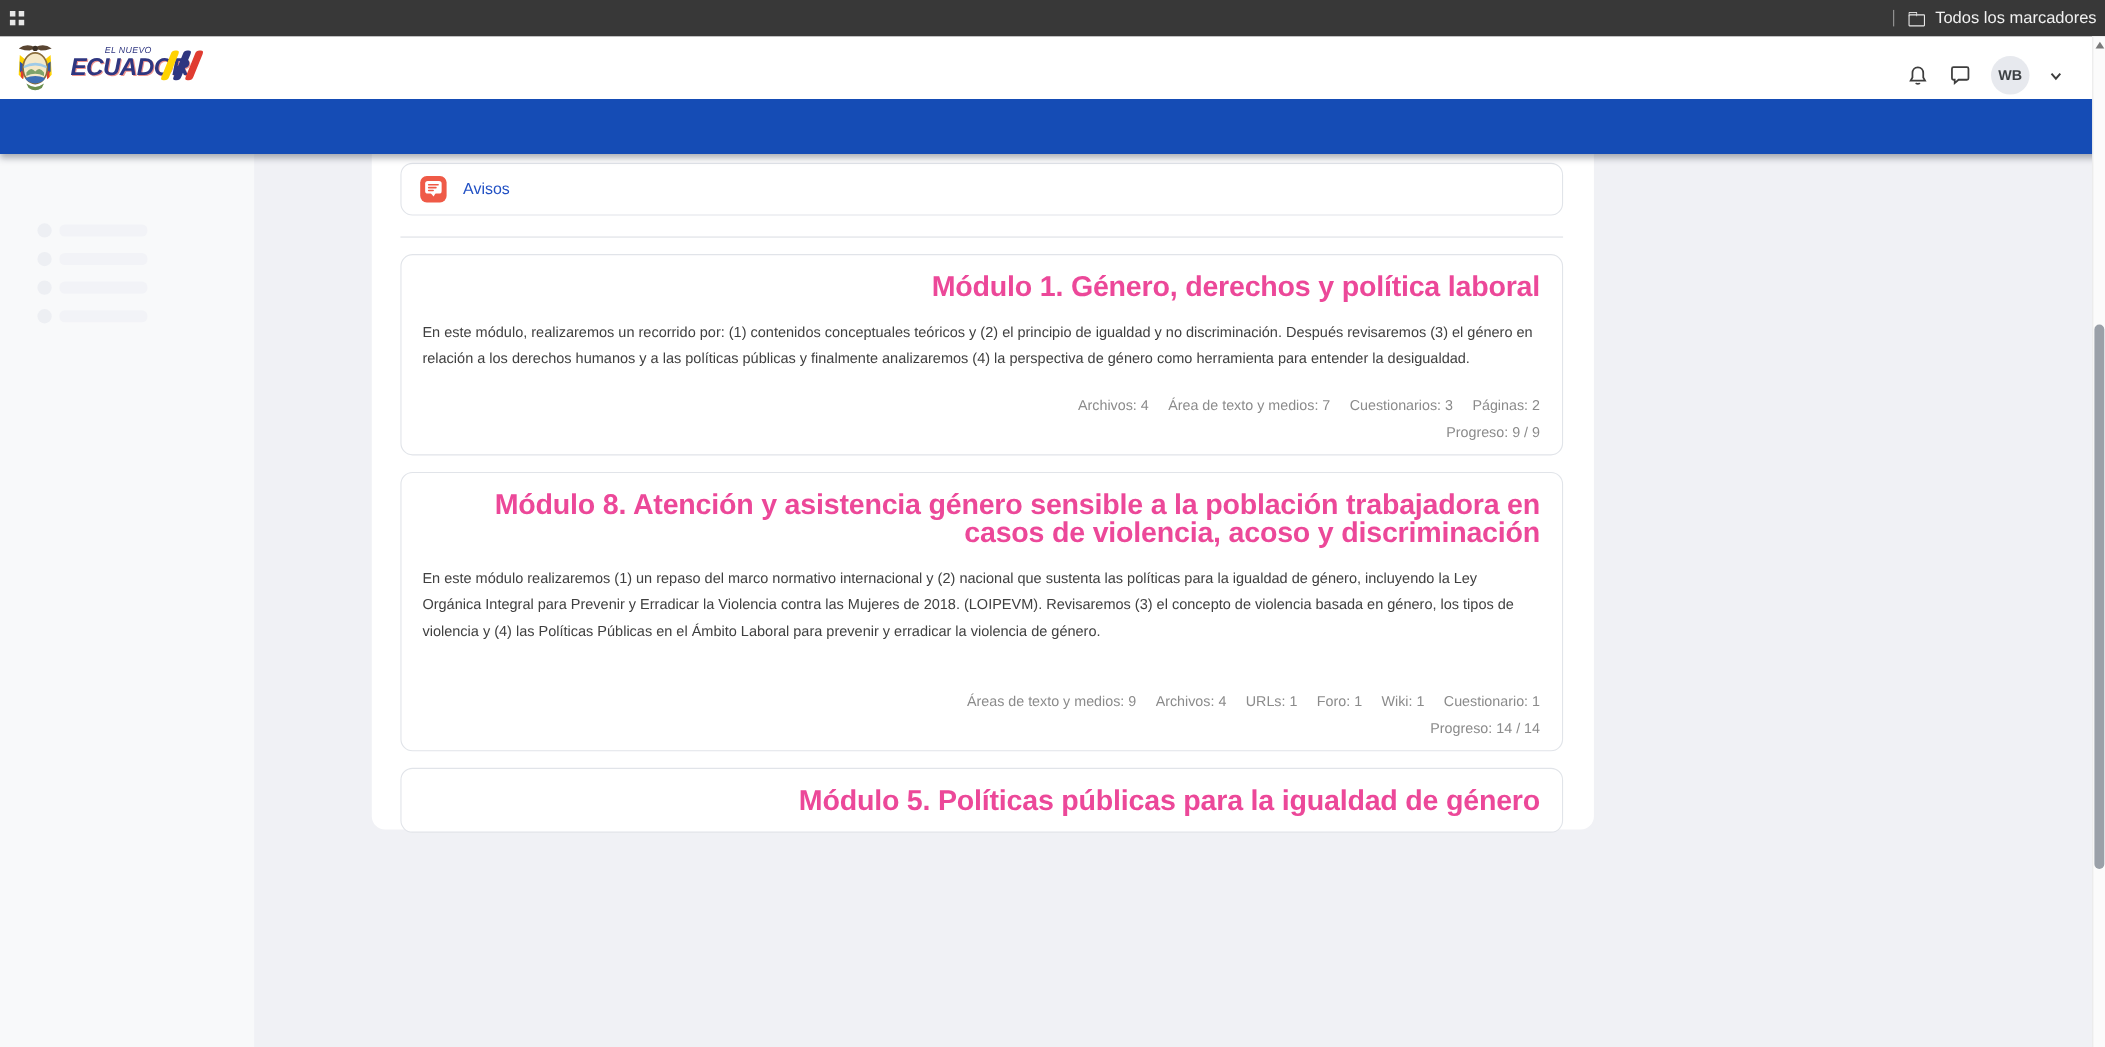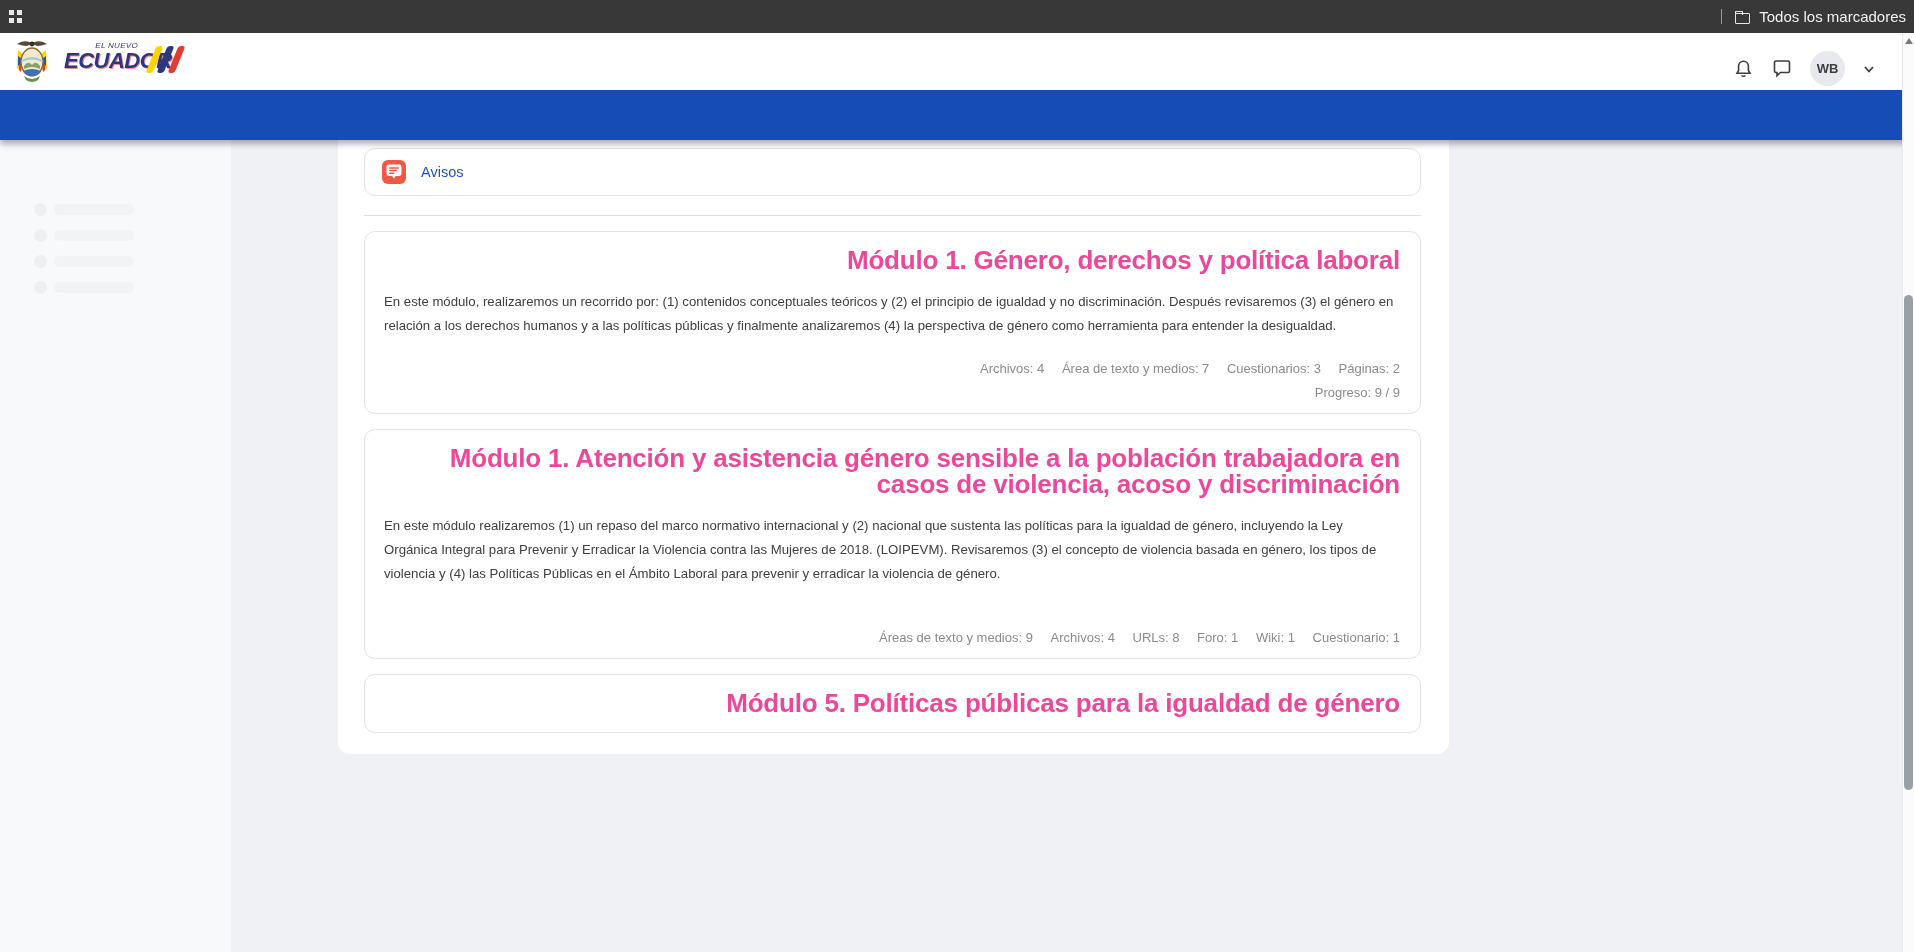--- a/index.html
+++ b/index.html
@@ -203,31 +203,32 @@
             <span>Archivos: 4</span>
             <span>Área de texto y medios: 7</span>
             <span>Cuestionarios: 3</span>
             <span>Páginas: 2</span>
           </div>
           <div class="progress-row">Progreso: 9 / 9</div>
         </div>
       </div>
 
       <div class="card module-card">
-        <div class="module-title">Módulo 1. Atención y asistencia género sensible a la población trabajadora en casos de violencia, acoso y discriminación</div>
+        <div class="module-title">Módulo 8. Atención y asistencia género sensible a la población trabajadora en casos de violencia, acoso y discriminación</div>
         <div class="module-desc">En este módulo realizaremos (1) un repaso del marco normativo internacional y (2) nacional que sustenta las políticas para la igualdad de género, incluyendo la Ley Orgánica Integral para Prevenir y Erradicar la Violencia contra las Mujeres de 2018. (LOIPEVM). Revisaremos (3) el concepto de violencia basada en género, los tipos de violencia y (4) las Políticas Públicas en el Ámbito Laboral para prevenir y erradicar la violencia de género.</div>
         <div class="module-stats mt-gap">
           <div class="stats-row">
             <span>Áreas de texto y medios: 9</span>
             <span>Archivos: 4</span>
-            <span>URLs: 8</span>
+            <span>URLs: 1</span>
             <span>Foro: 1</span>
             <span>Wiki: 1</span>
             <span>Cuestionario: 1</span>
           </div>
+          <div class="progress-row">Progreso: 14 / 14</div>
         </div>
       </div>
 
       <div class="card module-card" style="padding-bottom:16px">
         <div class="module-title">Módulo 5. Políticas públicas para la igualdad de género</div>
       </div>
 
     </div>
   </div>
 </div>

